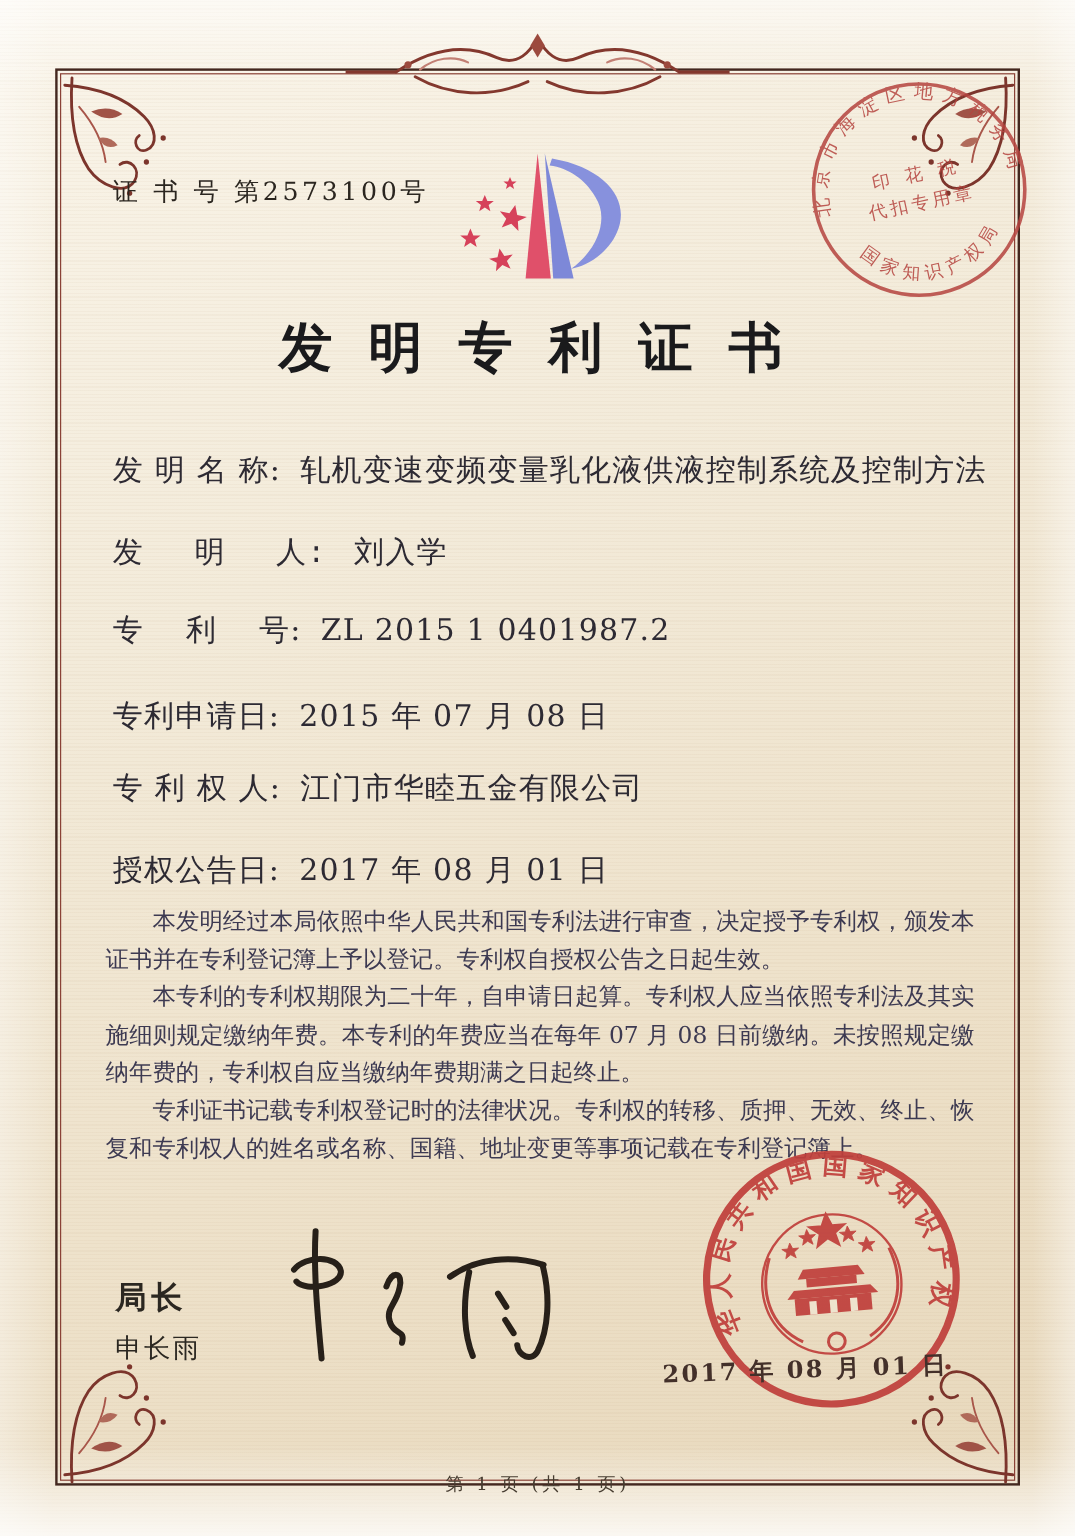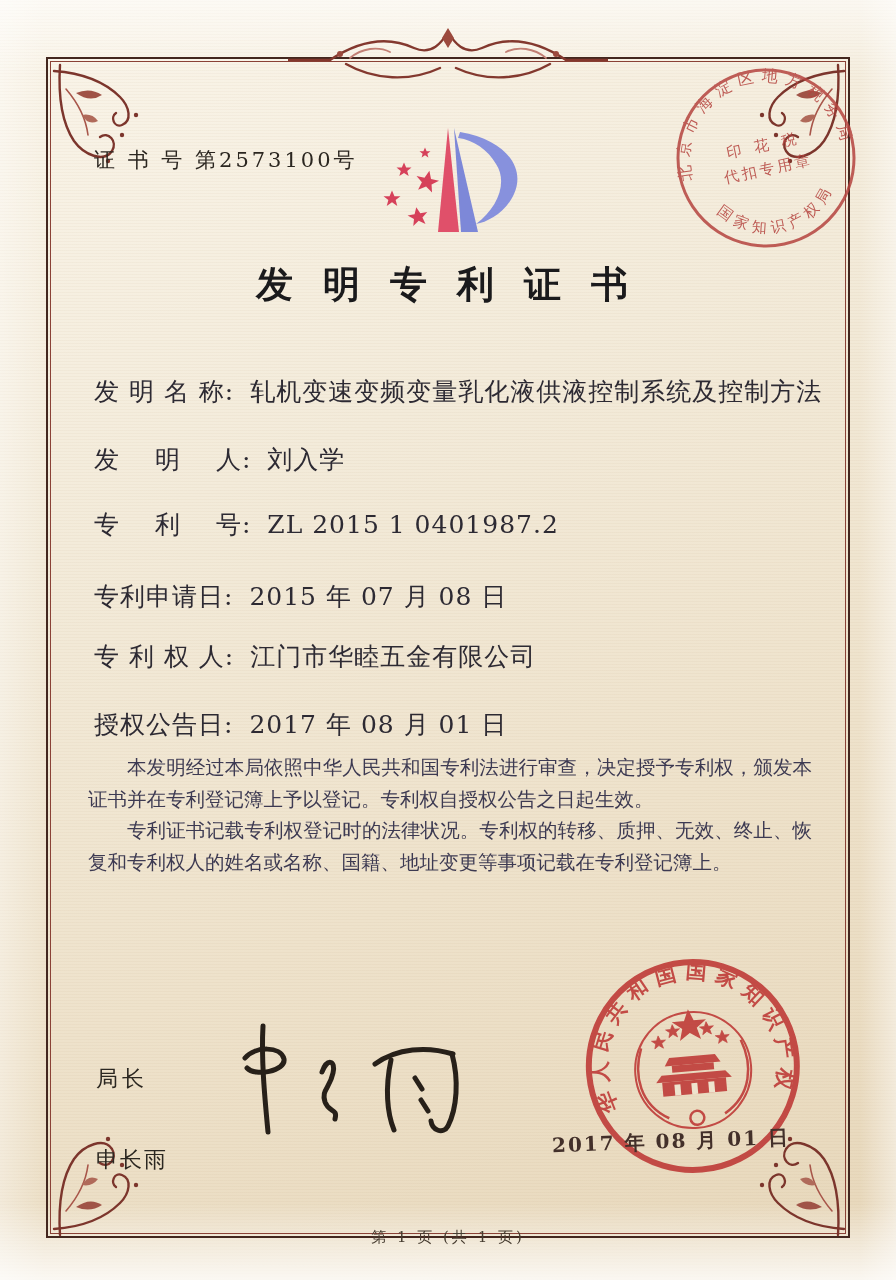--- a/index.html
+++ b/index.html
@@ -26,35 +26,35 @@
   .ornament{ position:absolute; pointer-events:none; }
   .cert-no{
     position:absolute; left:94px; top:118px; font-size:21px; letter-spacing:3px;
     color:#2b2620;
     margin-top:28px;
   }
   .logo{ position:absolute; left:328px; top:120px; }
   .tax-seal{ position:absolute; left:666px; top:58px; transform:rotate(-12deg); opacity:.85; }
   .title{
     position:absolute; left:0; top:260px; width:896px; text-align:center;
-    font-size:37px; font-weight:700; letter-spacing:30px; text-indent:18px; color:#1a1a1c;
+    font-size:45px; font-weight:700; letter-spacing:30px; text-indent:18px; color:#1a1a1c;
   }
   .fields{ position:absolute; left:94px; top:0; width:700px; }
   .field{ position:absolute; font-size:25px; color:#2d2a33; white-space:nowrap; }
   .field .lbl{ letter-spacing:1px; }
   .field .val{ margin-left:8px; letter-spacing:1px; }
-  .f0{ top:375px; } .f1{ top:443px; } .f2{ top:508px; }
+  .f0{ top:375px; } .f1{ top:443px;font-family:Liberation Mono, monospace; } .f2{ top:508px; }
   .f3{ top:580px;text-align:center; } .f4{ top:640px; } .f5{ top:708px; }
   .body-text{
     position:absolute; left:88px; top:752px; width:724px;
     font-size:19.5px; line-height:31.5px; color:#3d3a52; text-align:justify;
   }
   .body-text p{ text-indent:2em; }
-  .signer-title{ position:absolute; left:96px; top:1064px; font-size:22px; color:#2b2721; letter-spacing:4px; }
-  .signer-name{ position:absolute; left:96px; top:1109px; font-size:22px; color:#2b2721; letter-spacing:2px;margin-top:36px; }
+  .signer-title{ position:absolute; left:96px; top:1064px; font-size:26px; color:#2b2721; letter-spacing:4px;font-weight:bold; }
+  .signer-name{ position:absolute; left:96px; top:1109px; font-size:22px; color:#2b2721; letter-spacing:2px; }
   .signature{ position:absolute; left:225px; top:1018px; }
   .official-seal{ position:absolute; left:573px; top:948px; transform:rotate(-5deg); opacity:.93; }
   .seal-date{
     position:absolute; left:552px; top:1128px; width:240px; font-size:20px;
     letter-spacing:2px; color:#43302a; font-weight:700; transform:rotate(-2deg);
   }
   .footer{
     position:absolute; left:46px; top:1184px; width:804px; text-align:center;
     font-size:15px; letter-spacing:3px; color:#463c30;margin-top:44px;
   }
@@ -167,20 +167,21 @@
       <span class="val">江门市华睦五金有限公司</span>
     </div>
     <div class="field f5">
       <span class="lbl">授权公告日:</span>
       <span class="val">2017 年 08 月 01 日</span>
     </div>
   </div>
 
   <div class="body-text">
     <p>本发明经过本局依照中华人民共和国专利法进行审查，决定授予专利权，颁发本证书并在专利登记簿上予以登记。专利权自授权公告之日起生效。</p>
+    <p>本专利的专利权期限为二十年，自申请日起算。专利权人应当依照专利法及其实施细则规定缴纳年费。本专利的年费应当在每年 07 月 08 日前缴纳。未按照规定缴纳年费的，专利权自应当缴纳年费期满之日起终止。</p>
     <p>专利证书记载专利权登记时的法律状况。专利权的转移、质押、无效、终止、恢复和专利权人的姓名或名称、国籍、地址变更等事项记载在专利登记簿上。</p>
   </div>
 
   <div class="signer-title">局长</div>
   <div class="signer-name">申长雨</div>
 
   <svg class="signature" width="260" height="120" viewBox="0 0 260 120">
     <g stroke="#272019" stroke-width="5" fill="none" stroke-linecap="round" stroke-linejoin="round">
       <path d="M 38,8 C 36,42 40,82 43,114"></path>
       <path d="M 20,40 C 30,28 56,28 59,41 C 61,53 30,59 22,50"></path>

